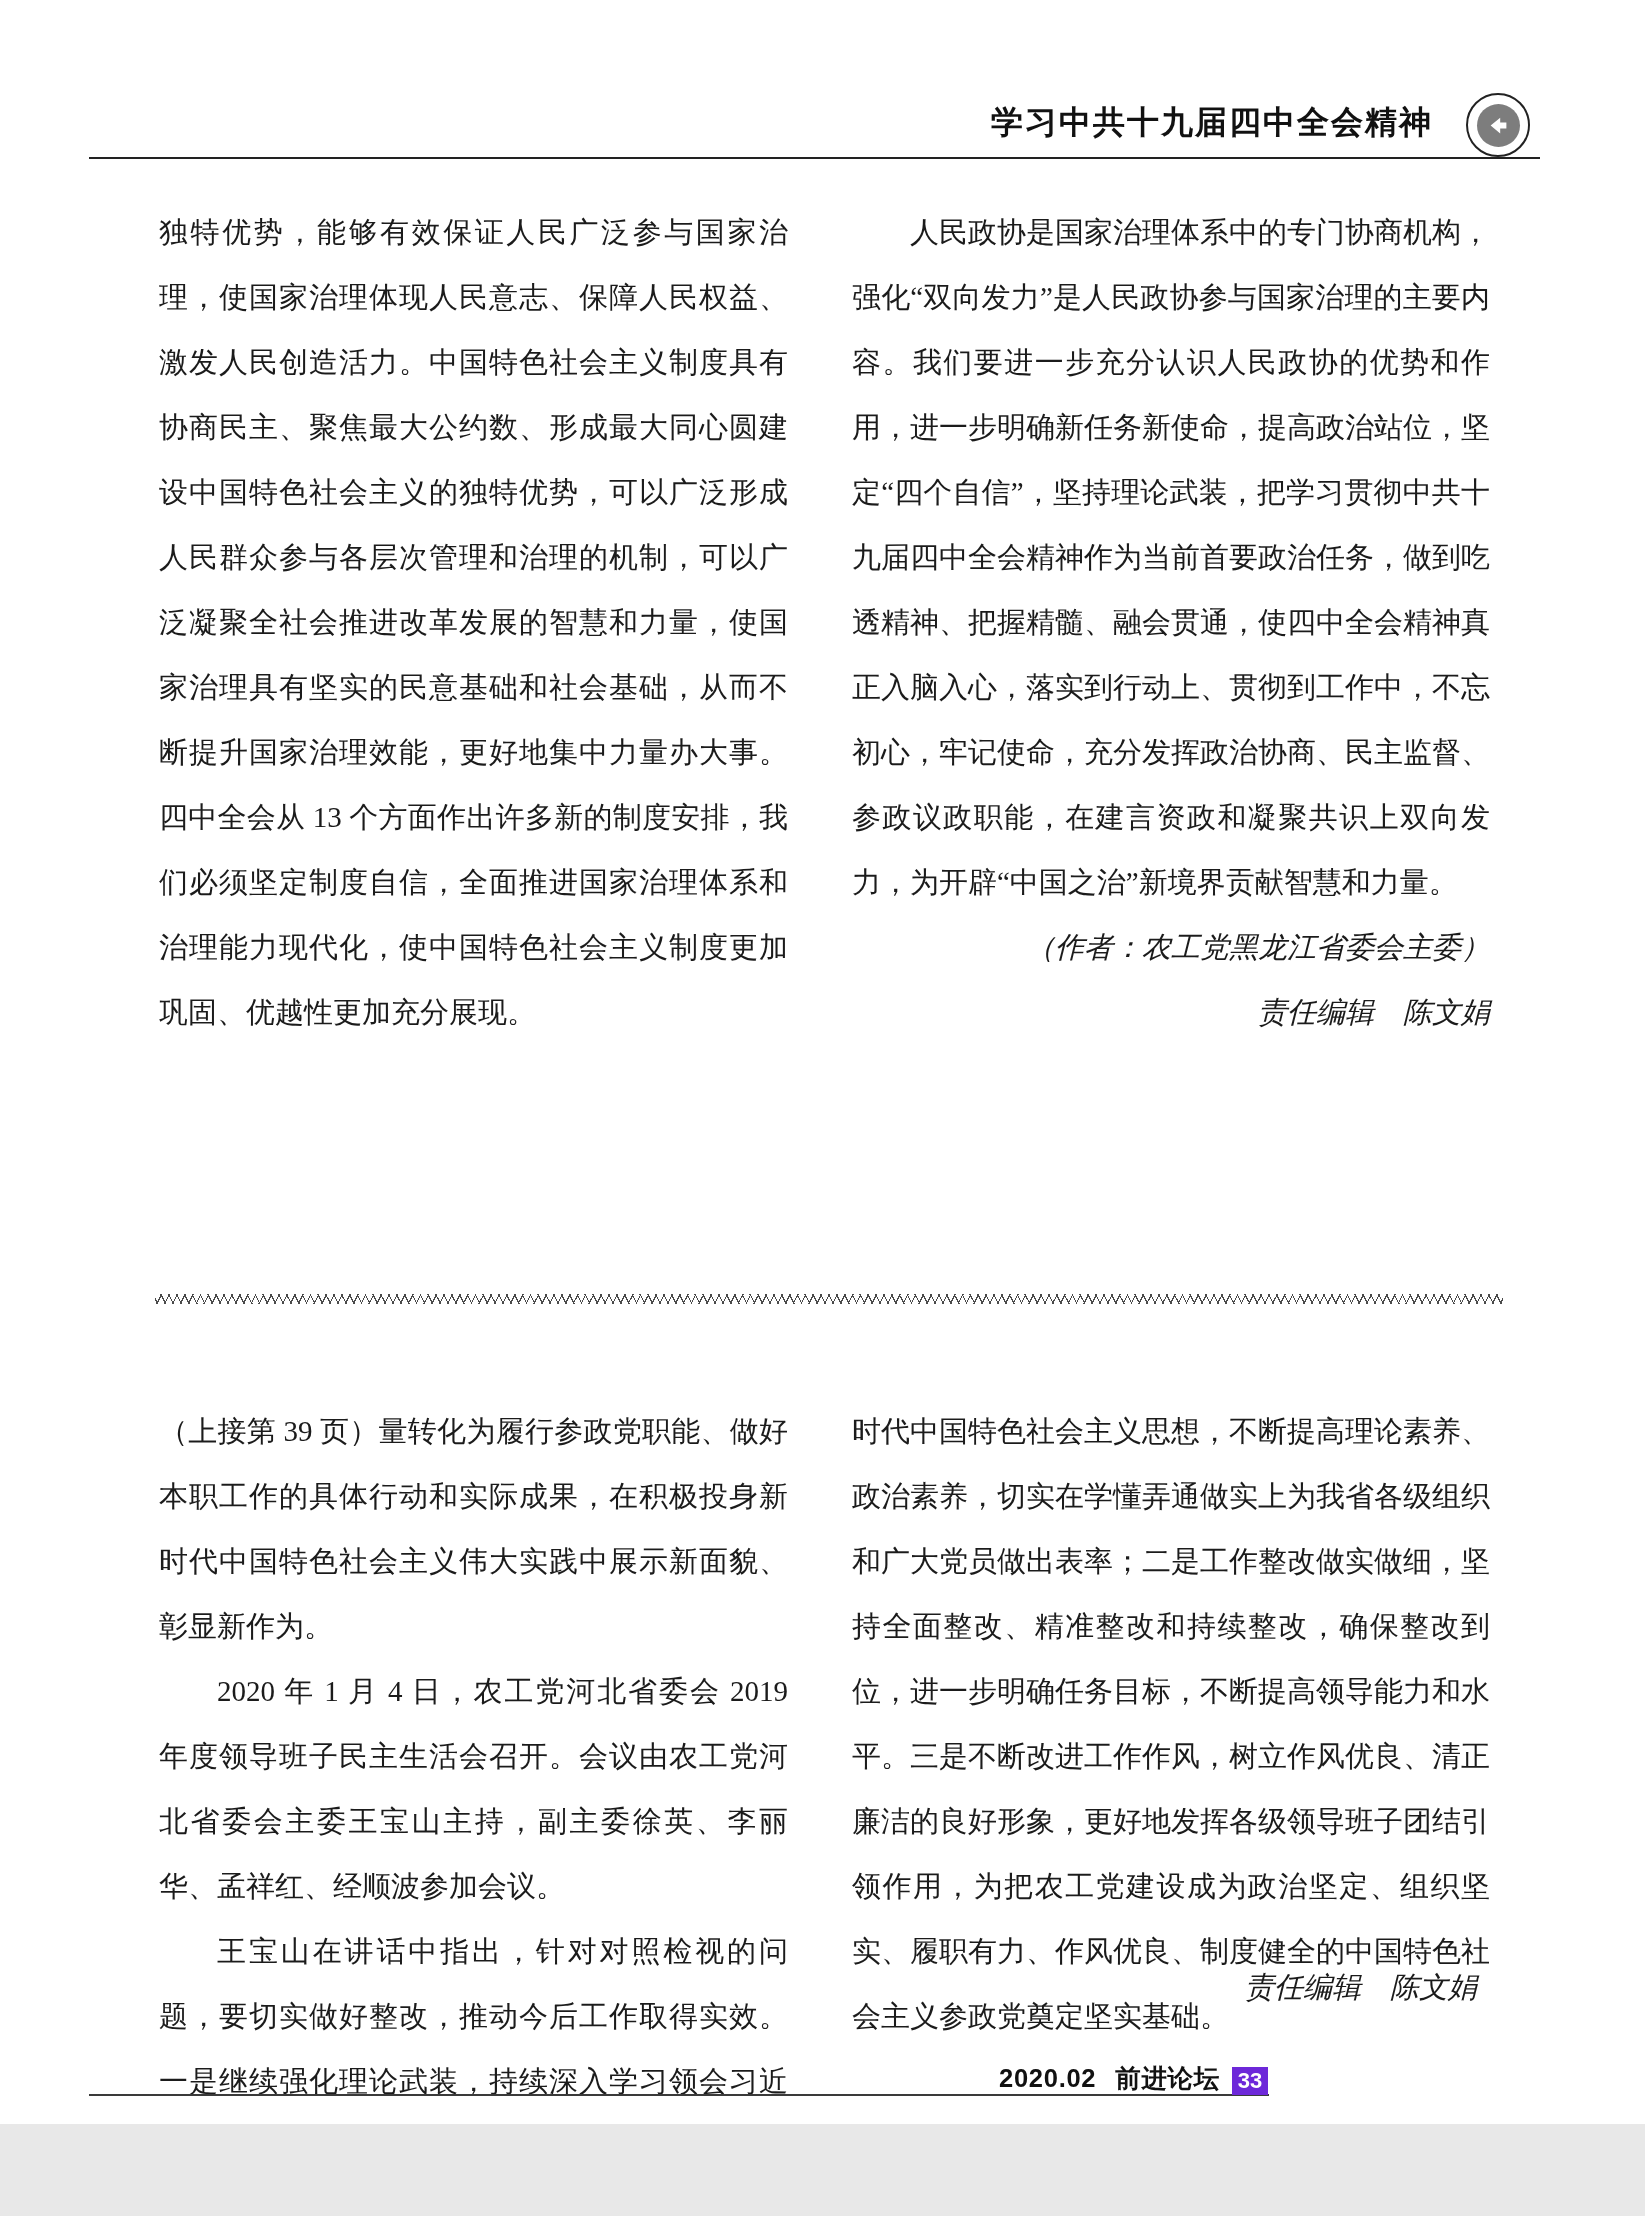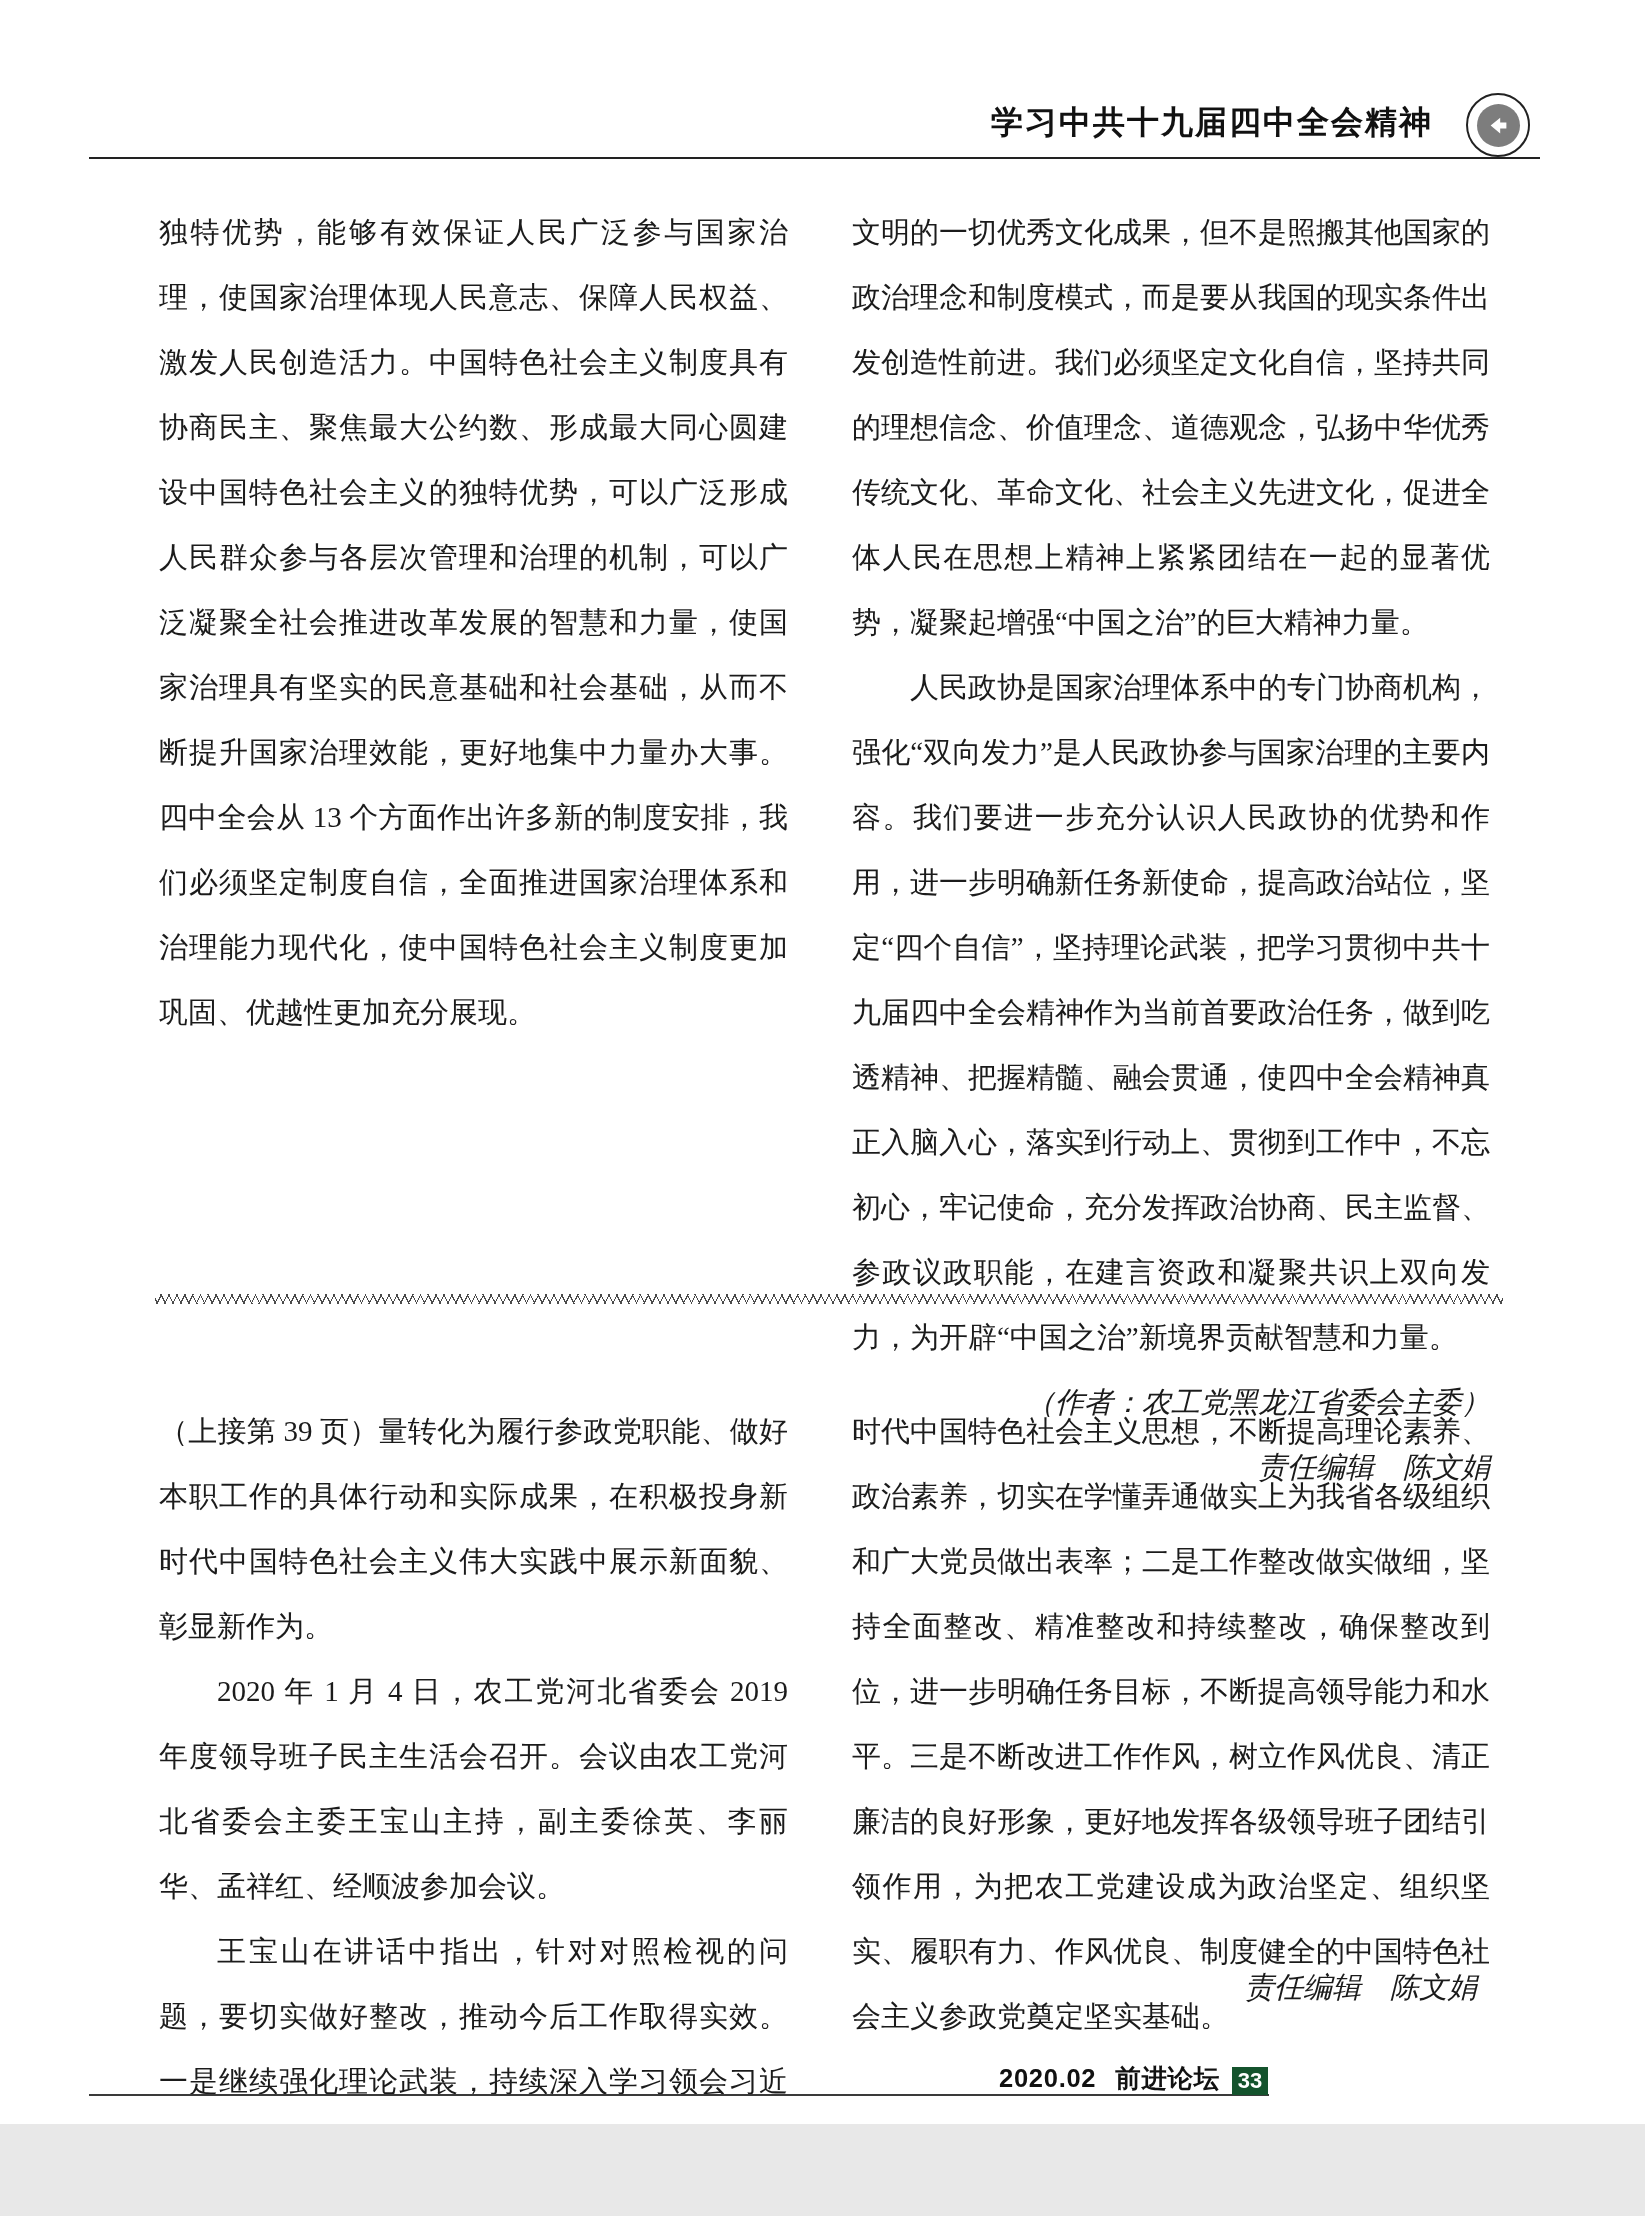--- a/index.html
+++ b/index.html
@@ -72,21 +72,21 @@
     position:absolute;left:89px;top:2094px;width:1180px;height:2px;background:#3a3a3a;
   }
   .footer-text{
     position:absolute;top:2061px;right:425px;
     font-family:"Liberation Sans","DejaVu Sans",sans-serif;
     font-weight:bold;font-size:25.5px;color:#111;white-space:nowrap;letter-spacing:0.7px;
   }
   .footer-text .issue{margin-right:19px;}
   .page-badge{
     position:absolute;left:1232px;top:2067px;width:36px;height:28px;
-    background:#14532d;color:#ffffff;
+    background:#6d28d9;color:#ffffff;
     font-family:"Liberation Sans","DejaVu Sans",sans-serif;
     font-weight:bold;font-size:22px;
     display:flex;align-items:center;justify-content:center;
   }
 </style>
 </head>
 <body>
 
 <div id="page">
 
@@ -98,21 +98,20 @@
         <path d="M13.5 5 L5 12 L13.5 19 V14.6 H19 V9.4 H13.5 Z" fill="#ffffff"></path>
       </svg>
     </div>
   </div>
 
   <div id="top-left" class="col">
     <p>独特优势，能够有效保证人民广泛参与国家治理，使国家治理体现人民意志、保障人民权益、激发人民创造活力。中国特色社会主义制度具有协商民主、聚焦最大公约数、形成最大同心圆建设中国特色社会主义的独特优势，可以广泛形成人民群众参与各层次管理和治理的机制，可以广泛凝聚全社会推进改革发展的智慧和力量，使国家治理具有坚实的民意基础和社会基础，从而不断提升国家治理效能，更好地集中力量办大事。四中全会从 13 个方面作出许多新的制度安排，我们必须坚定制度自信，全面推进国家治理体系和治理能力现代化，使中国特色社会主义制度更加巩固、优越性更加充分展现。</p>
   </div>
 
   <div id="top-right" class="col">
-    <p>文明的一切优秀文化成果，但不是照搬其他国家的政治理念和制度模式，而是要从我国的现实条件出发创造性前进。我们必须坚定文化自信，坚持共同的理想信念、价值理念、道德观念，弘扬中华优秀传统文化、革命文化、社会主义先进文化，促进全体人民在思想上精神上紧紧团结在一起的显著优势，凝聚起增强“中国之治”的巨大精神力量。</p>
     <p class="indent">人民政协是国家治理体系中的专门协商机构，强化“双向发力”是人民政协参与国家治理的主要内容。我们要进一步充分认识人民政协的优势和作用，进一步明确新任务新使命，提高政治站位，坚定“四个自信”，坚持理论武装，把学习贯彻中共十九届四中全会精神作为当前首要政治任务，做到吃透精神、把握精髓、融会贯通，使四中全会精神真正入脑入心，落实到行动上、贯彻到工作中，不忘初心，牢记使命，充分发挥政治协商、民主监督、参政议政职能，在建言资政和凝聚共识上双向发力，为开辟“中国之治”新境界贡献智慧和力量。</p>
     <p class="credit">（作者：农工党黑龙江省委会主委）</p>
     <p class="credit">责任编辑　陈文娟</p>
   </div>
 
   <div class="divider"></div>
 
   <div id="bottom-left" class="col">
     <p>（上接第 39 页）量转化为履行参政党职能、做好本职工作的具体行动和实际成果，在积极投身新时代中国特色社会主义伟大实践中展示新面貌、彰显新作为。</p>
     <p class="indent">2020 年 1 月 4 日，农工党河北省委会 2019 年度领导班子民主生活会召开。会议由农工党河北省委会主委王宝山主持，副主委徐英、李丽华、孟祥红、经顺波参加会议。</p>

